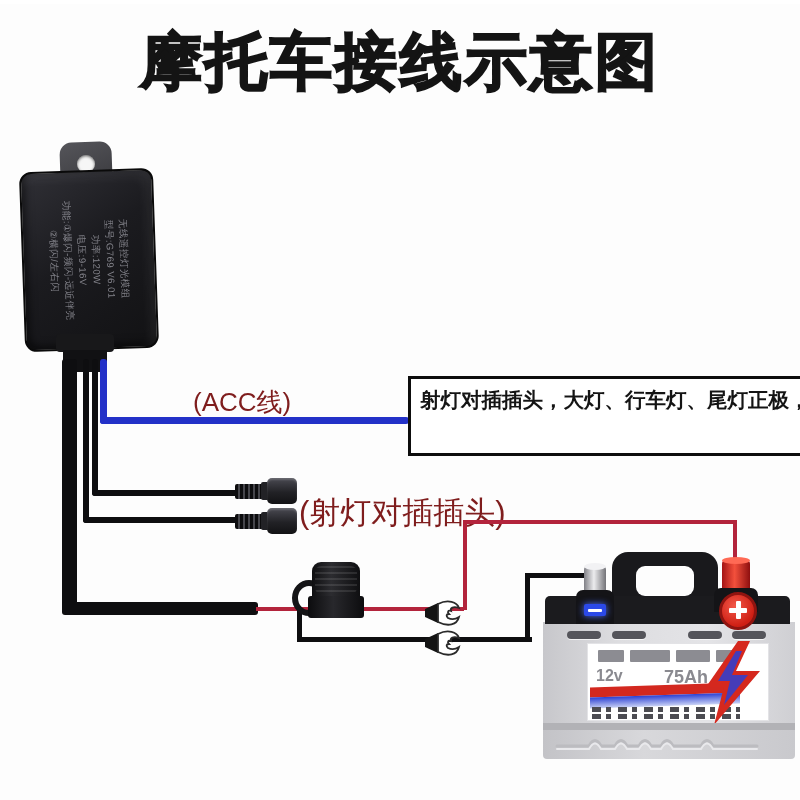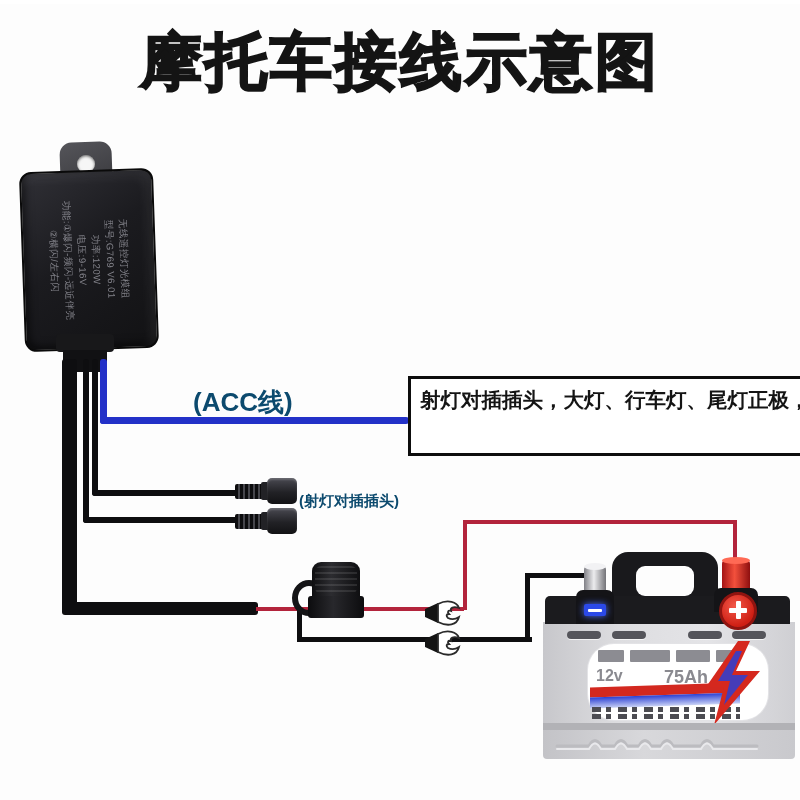--- a/index.html
+++ b/index.html
@@ -17,21 +17,21 @@
   .grommet-bottom{left:63px;top:346px;width:44px;height:22px;background:#111113;border-radius:0 0 6px 6px;}
 
   
   .wire{position:absolute;}
   .wire.black{background:#0e0e10;}
   .wire.blue{background:#2331c8;}
   .wire.red{background:#b3243c;}
   .wire.round{border-radius:3px;}
 
   
-  .lbl{font-weight:700;color:#0c4a6e;white-space:nowrap;}
+  .lbl{font-weight:400;color:#7f1d1d;white-space:nowrap;}
 
   
   .note{left:408px;top:372px;width:372px;height:64px;border:3px solid #0d0d0d;background:rgba(255,255,255,.96);padding:5px 9px;font-size:20.5px;font-weight:800;color:#141414;line-height:31px;white-space:nowrap;overflow:hidden;}
 
   
   .crimp{width:28px;height:15px;background:repeating-linear-gradient(90deg,#0c0c0e 0 3px,#46464c 3px 5px);border-radius:2px;}
   .neck{width:8px;height:18px;background:#222226;border-radius:2px;}
   .chead{width:30px;height:26px;background:linear-gradient(180deg,#4a4a52 0%,#222226 55%,#121214 100%);border-radius:5px;box-shadow:inset 0 2px 2px rgba(255,255,255,.18);}
 
   
@@ -52,21 +52,21 @@
   .neg-post:before{content:"";position:absolute;left:0;top:-3px;width:22px;height:7px;border-radius:50%;background:#f2f2f4;}
   .neg-block{left:576px;top:586px;width:38px;height:34px;background:#141417;border-radius:7px 7px 0 0;}
   .neg-marker{left:584px;top:600px;width:22px;height:12px;background:#2b49e8;border-radius:2px;box-shadow:0 0 7px #4a6cff;}
   .neg-marker .bar{position:absolute;left:4px;top:4.5px;width:14px;height:3px;background:#ffffff;border-radius:1px;}
   .pos-post{left:722px;top:556px;width:28px;height:32px;background:linear-gradient(90deg,#a41313,#f3503c 45%,#8e0f0f);border-radius:4px 4px 0 0;}
   .pos-post:before{content:"";position:absolute;left:0;top:-3px;width:28px;height:7px;border-radius:50%;background:#ff6a55;}
   .pos-block{left:714px;top:584px;width:44px;height:24px;background:#141417;border-radius:7px 7px 0 0;}
   .pos-disc{left:719px;top:588px;width:32px;height:32px;border-radius:50%;background:radial-gradient(circle at 40% 35%,#f2594a,#cf1f14 70%);border:3px solid #8f1410;}
   .pos-disc .h{position:absolute;left:7px;top:12.5px;width:18px;height:5px;background:#fff;border-radius:1px;}
   .pos-disc .v{position:absolute;left:13.5px;top:6px;width:5px;height:18px;background:#fff;border-radius:1px;}
-  .bat-label{left:588px;top:640px;width:180px;height:76px;background:#ffffff;box-shadow:0 0 0 1px #e3e3e6;border-radius:26px;}
+  .bat-label{left:588px;top:640px;width:180px;height:76px;background:#ffffff;box-shadow:0 0 0 1px #e3e3e6;}
   .cellrow{position:absolute;top:6px;height:12px;background:#8c8c92;border-radius:1px;}
   .vtxt{position:absolute;top:23px;font-weight:800;color:#8a8a90;}
   .redstripe{position:absolute;left:2px;top:41px;width:150px;height:10px;background:#d3281f;transform:skewY(-2deg);}
   .bluestripe{position:absolute;left:2px;top:51px;width:150px;height:11px;background:linear-gradient(180deg,#2b3fd4,#c9d2f5);transform:skewY(-2deg);}
   .barcode{position:absolute;left:4px;height:5px;width:148px;background:repeating-linear-gradient(90deg,#4c4c52 0 9px,transparent 9px 14px,#4c4c52 14px 19px,transparent 19px 26px);}
 </style>
 </head>
 <body>
 
 <div class="stage">
@@ -103,21 +103,21 @@
     <div>射灯对插插头，大灯、行车灯、尾灯正极，</div>
   </div>
 
   <div class="abs crimp" style="left:235px;top:480px;"></div>
   <div class="abs neck" style="left:261px;top:478px;"></div>
   <div class="abs chead" style="left:267px;top:474px;"></div>
   <div class="abs crimp" style="left:235px;top:510px;"></div>
   <div class="abs neck" style="left:261px;top:508px;"></div>
   <div class="abs chead" style="left:267px;top:504px;"></div>
 
-  <div class="abs lbl" style="left:299px;top:488px;font-size:15px;">(射灯对插插头)</div>
+  <div class="abs lbl" style="left:299px;top:488px;font-size:31px;">(射灯对插插头)</div>
 
   <div class="wire red" style="left:256px;top:603px;width:208px;height:4px;"></div>
   <div class="wire black" style="left:297px;top:607px;width:5px;height:31px;"></div>
   <div class="wire black" style="left:297px;top:633px;width:235px;height:5px;"></div>
   <div class="wire black" style="left:525px;top:571px;width:5px;height:67px;"></div>
   <div class="wire black" style="left:525px;top:569px;width:62px;height:5px;"></div>
   <div class="wire red" style="left:463px;top:520px;width:4px;height:86px;"></div>
   <div class="wire red" style="left:463px;top:516px;width:274px;height:4px;"></div>
   <div class="wire red" style="left:733px;top:516px;width:4px;height:44px;"></div>
 

